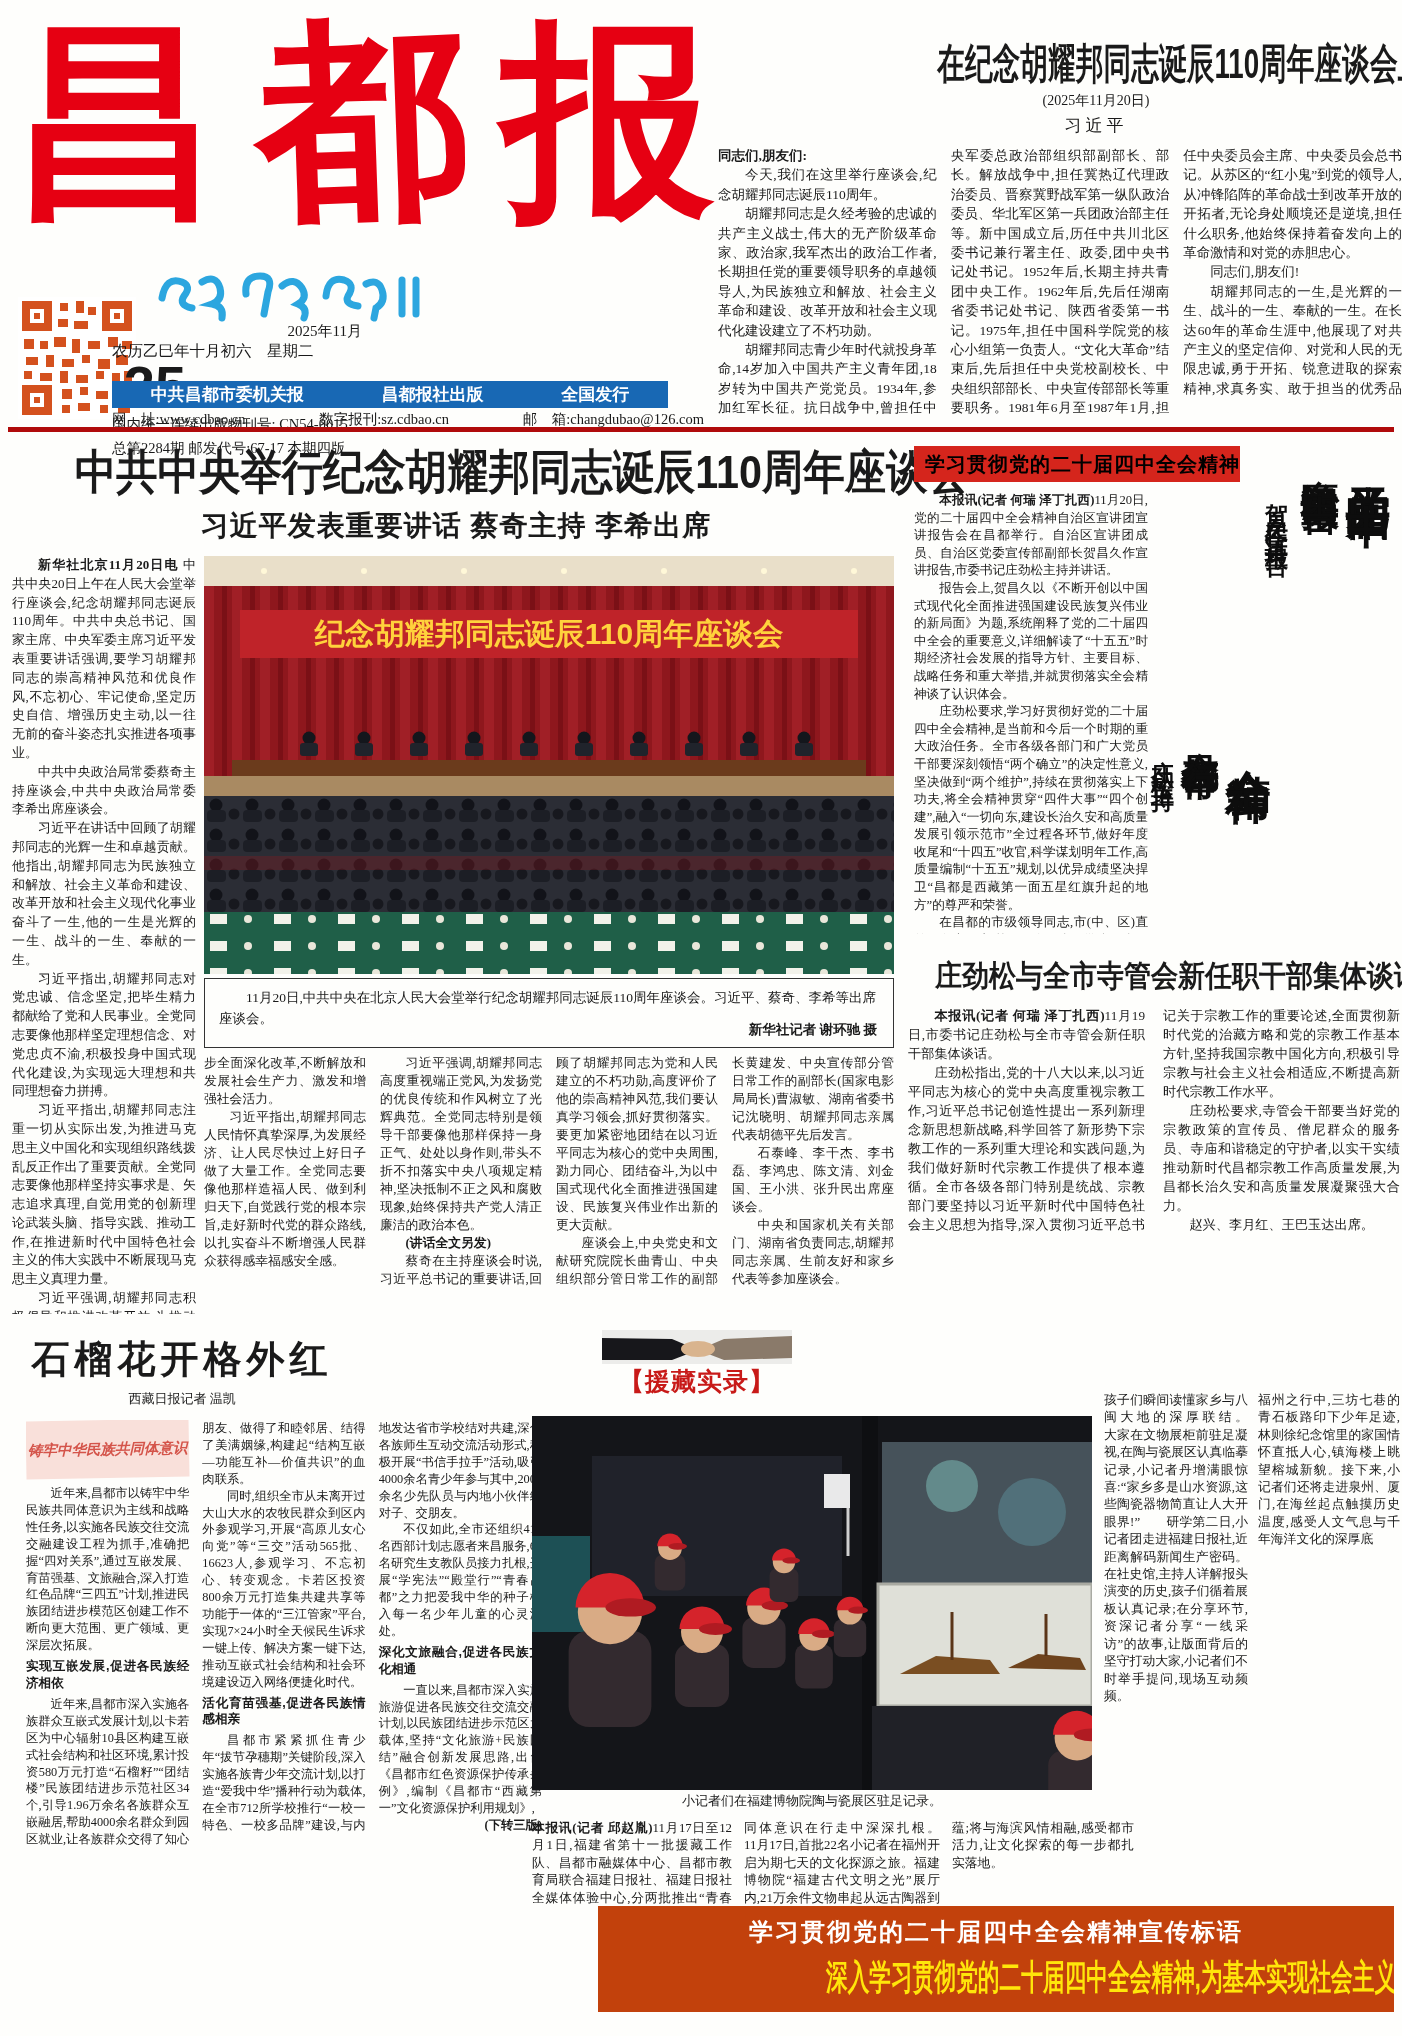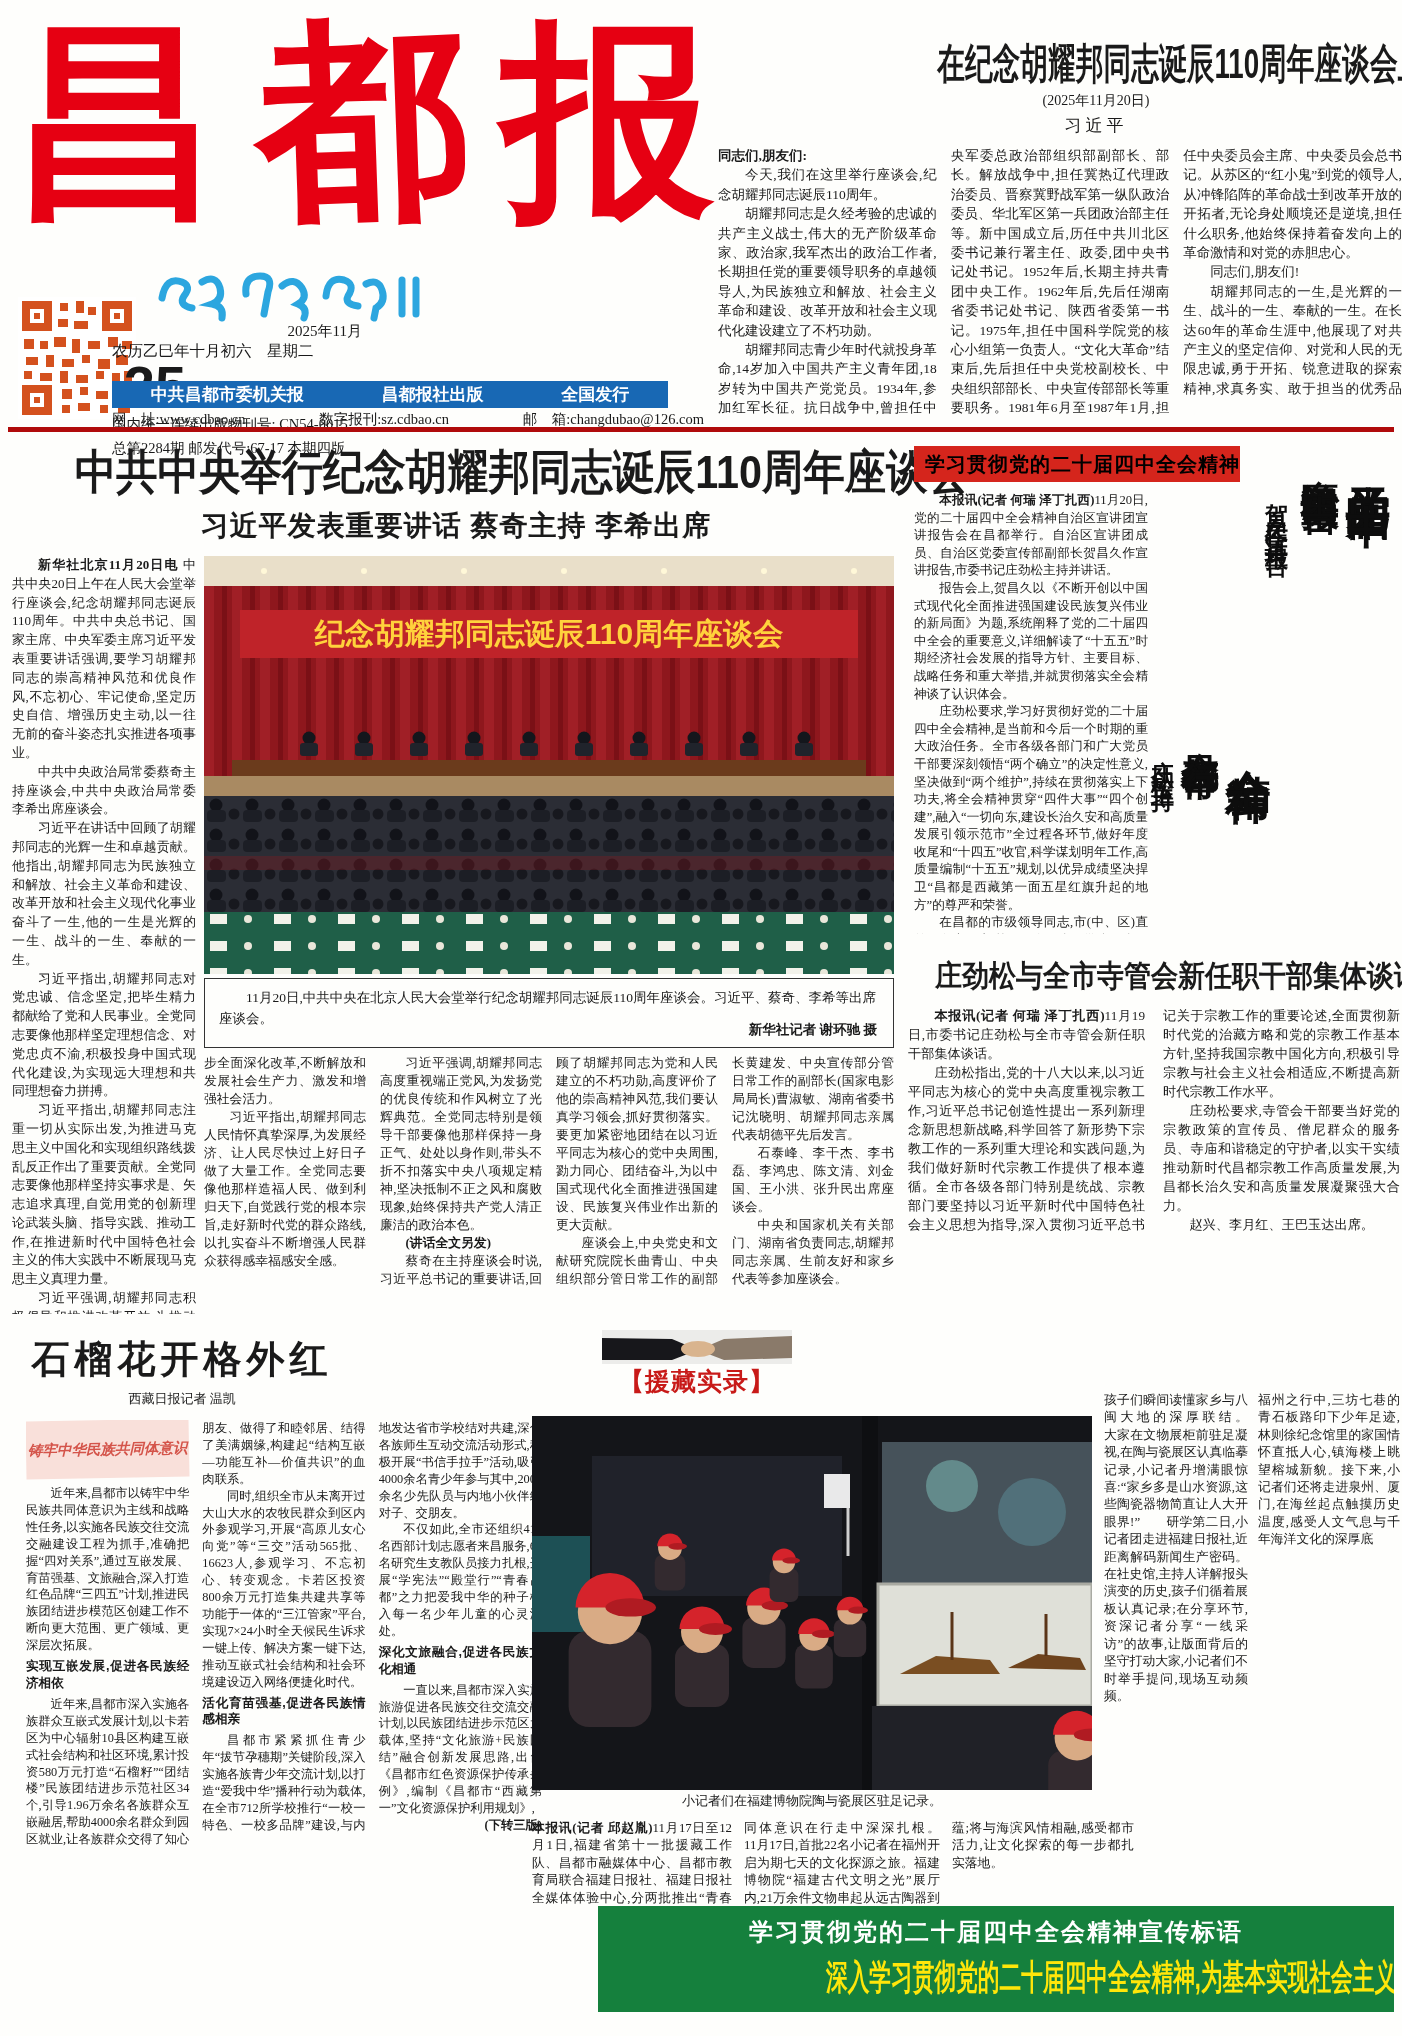--- a/index.html
+++ b/index.html
@@ -72,21 +72,21 @@
   #slogan{height:58px;background:#f9e0da;display:flex;align-items:center;justify-content:center;
           color:#d4544a;font-style:italic;font-weight:bold;font-size:14.5px;transform:rotate(-1deg);
           margin-bottom:7px;text-align:center;line-height:18px;}
   
   #yzlogo{left:582px;top:1330px;width:230px;height:70px;text-align:center;}
   #yztxt{font-weight:bold;font-size:25px;color:#c81a18;line-height:28px;letter-spacing:1px;}
   #jrHL{left:918px;top:1326px;width:466px;font-size:35px;font-weight:bold;}
   #cap2{left:532px;top:1792px;width:560px;font-size:13px;}
   .jrcol{position:absolute;font-size:12.8px;line-height:17.4px;overflow:hidden;text-align:justify;}
   
-  #banner{left:598px;top:1906px;width:796px;height:106px;background:#15803d;color:#fff;overflow:hidden;}
+  #banner{left:598px;top:1906px;width:796px;height:106px;background:#c2410c;color:#fff;overflow:hidden;}
   #banner .l1{margin-top:10px;font-weight:bold;font-size:24px;letter-spacing:2px;text-align:center;}
   #banner .l2{text-align:center;margin-top:6px;}
   #banner .l2 .in{display:inline-block;white-space:nowrap;font-weight:bold;font-size:35px;color:#ffe60a;
                   transform:scaleX(.62);transform-origin:center;font-family:"Liberation Sans",sans-serif;}
 </style>
 </head>
 <body>
 
 <div id="page">
 

